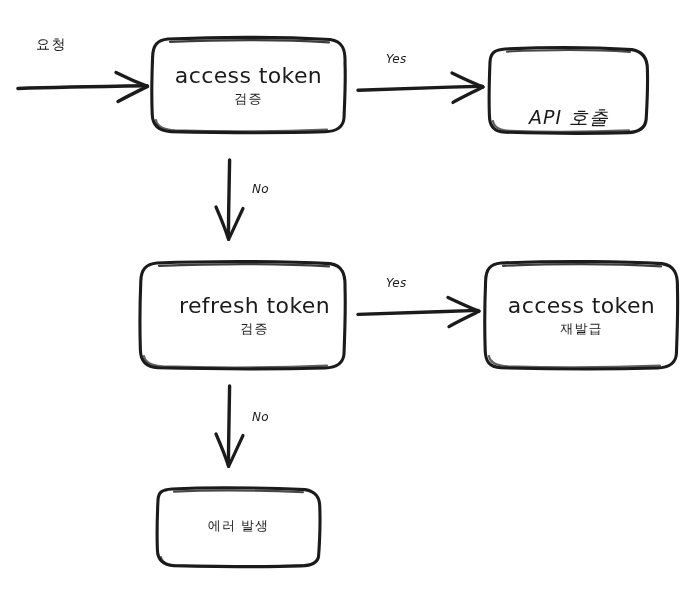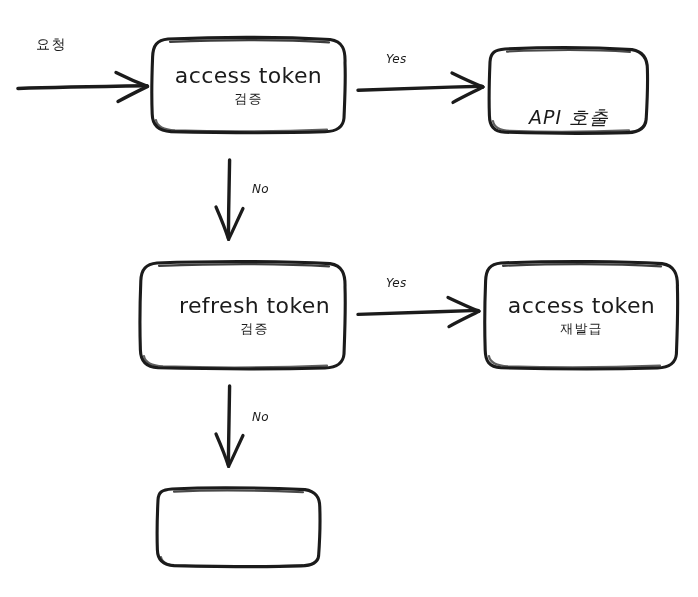--- a/index.html
+++ b/index.html
@@ -197,20 +197,23 @@
   <div class="node-label" style="left:140px; top:262px; width:205px; height:106px;padding-left:12px;">
     <span class="ln lbl-en">refresh token</span>
     <span class="ln lbl-ko">검증</span>
   </div>
 
   <div class="node-label" style="left:485px; top:262px; width:193px; height:106px;">
     <span class="ln lbl-en">access token</span>
     <span class="ln lbl-ko">재발급</span>
   </div>
 
+  <div class="node-label" style="left:157px; top:488px; width:163px; height:77px;">
+    <span class="ln lbl-ko">에러 발생</span>
+  </div>
 
   <div class="edge-label ko" style="left:36px; top:36px;">요청</div>
 
   <div class="edge-label slant" style="left:386px; top:52px;">Yes</div>
 
   <div class="edge-label slant" style="left:252px; top:182px;">No</div>
 
   <div class="edge-label slant" style="left:386px; top:276px;">Yes</div>
 
   <div class="edge-label slant" style="left:252px; top:410px;">No</div>

